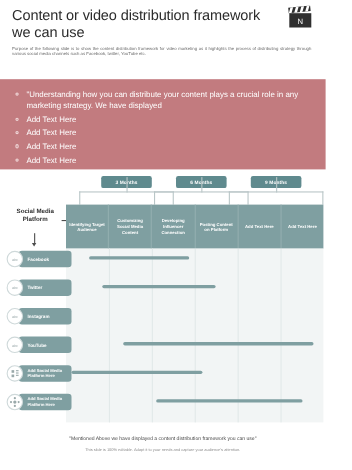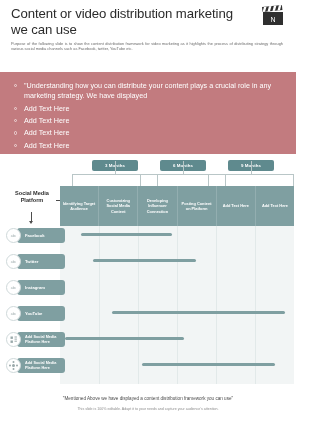--- a/index.html
+++ b/index.html
@@ -134,21 +134,21 @@
   .foot-note{
     text-align:center;font-size:3.6px;color:#8d8d8d;margin-top:6px;
   }
 </style>
 </head>
 <body>
 
 <div class="slide">
 
   <div class="header">
-    <div class="title">Content or video distribution marketing we can use</div>
+    <div class="title">Content or video distribution framework we can use</div>
 
     <div class="hero-icon">
       <svg width="26" height="22" viewBox="0 0 26 22">
         <g transform="rotate(-6 13 11)">
           <rect x="3" y="1" width="20" height="5" fill="#2f2f2f"></rect>
           <g fill="#ffffff">
             <polygon points="5,1 7.5,1 5.5,6 3,6"></polygon>
             <polygon points="10,1 12.5,1 10.5,6 8,6"></polygon>
             <polygon points="15,1 17.5,1 15.5,6 13,6"></polygon>
             <polygon points="20,1 22.5,1 20.5,6 18,6"></polygon>

